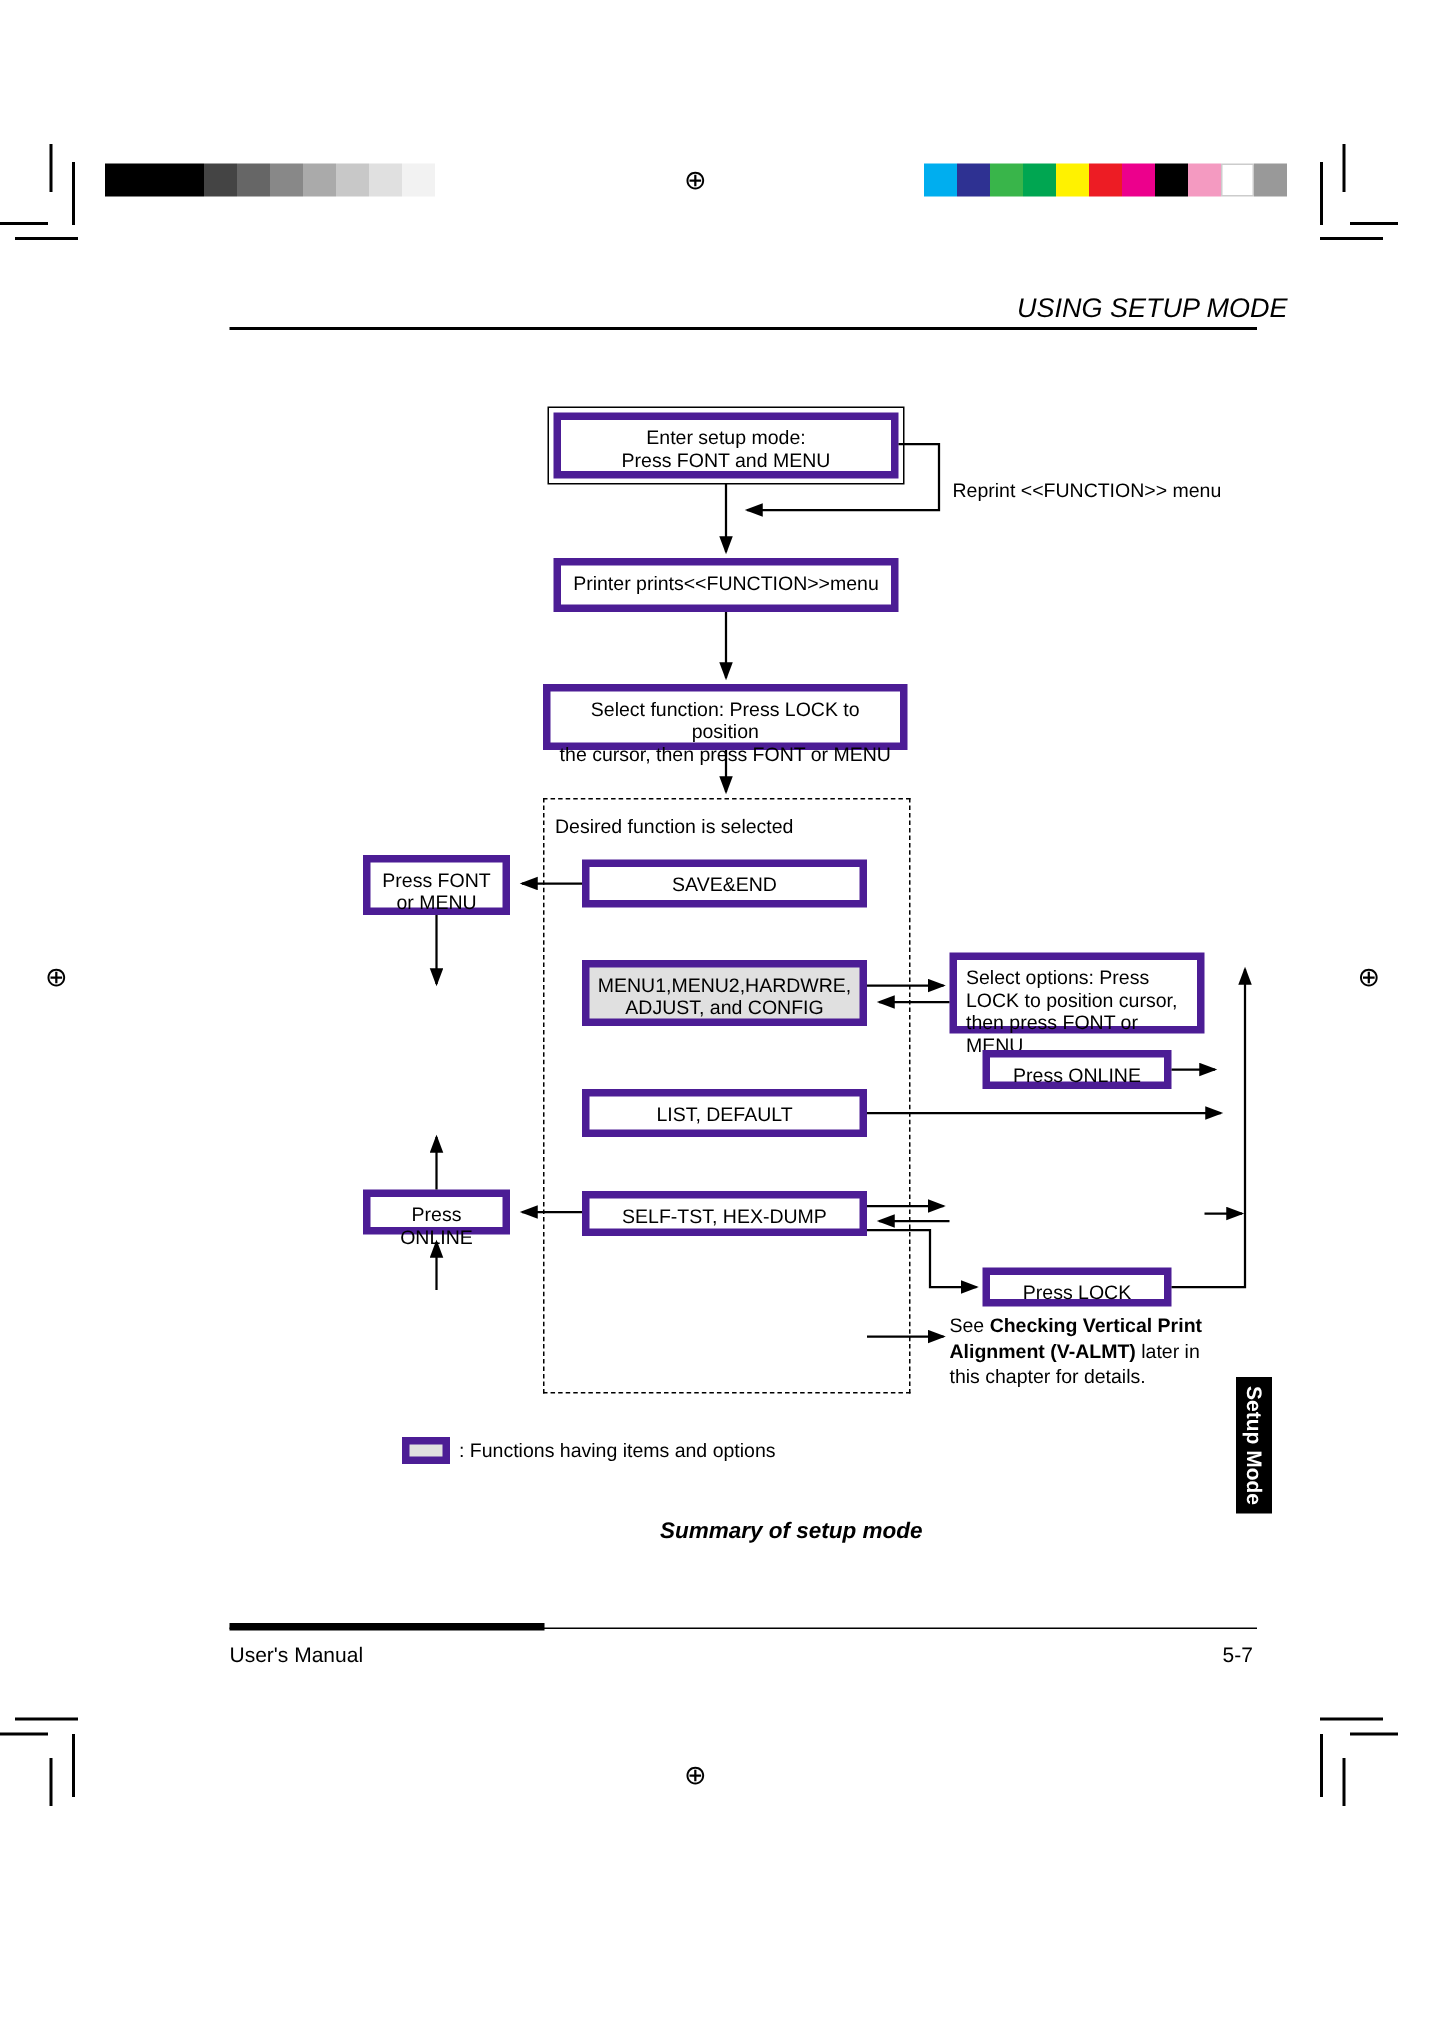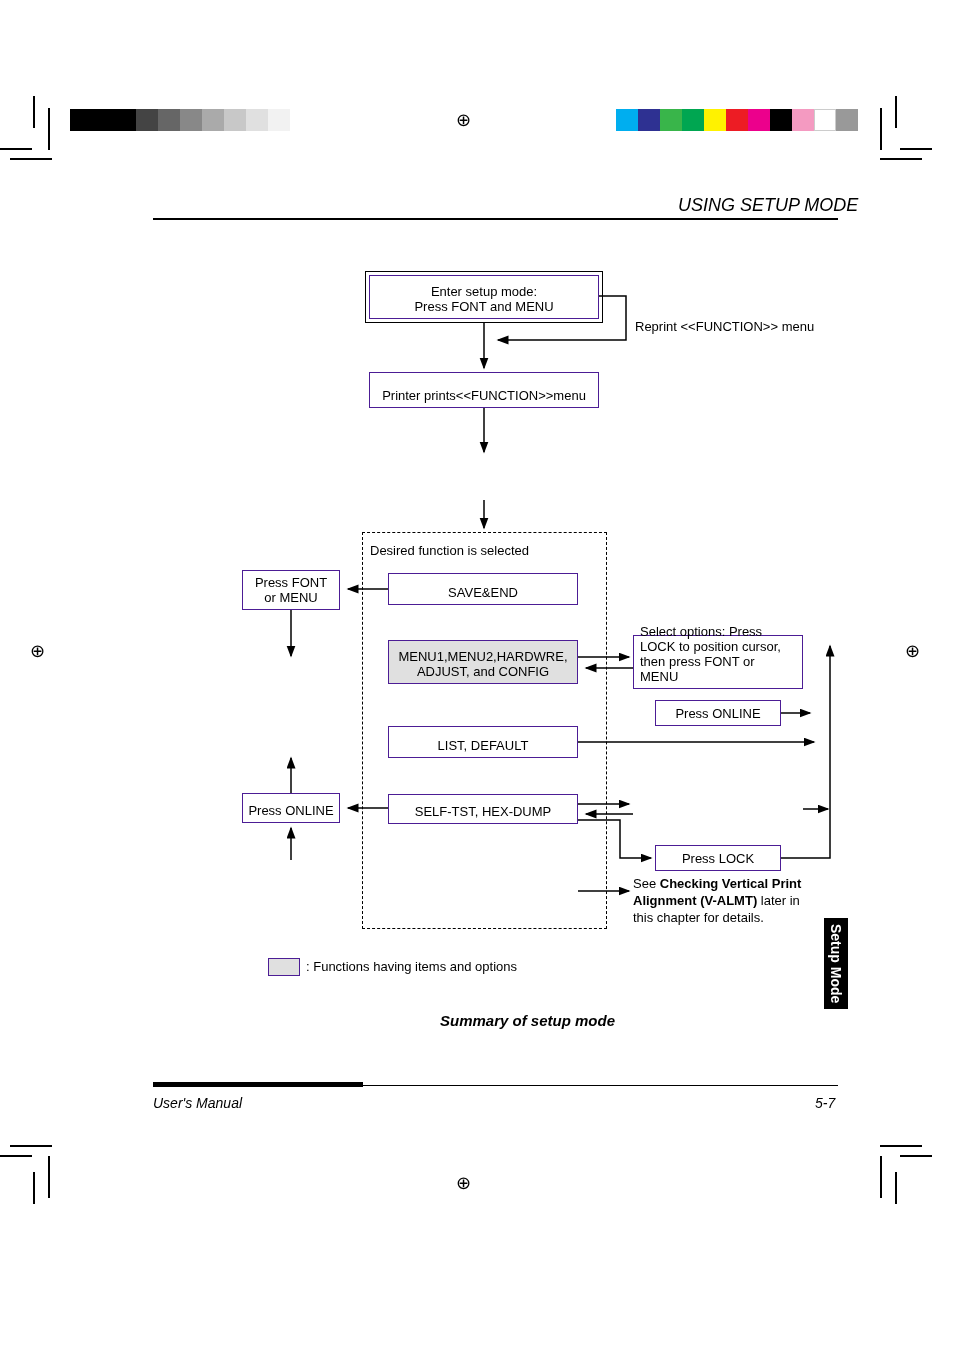--- a/index.html
+++ b/index.html
@@ -3,27 +3,27 @@
 <meta charset="utf-8">
 <style>
   html,body{margin:0;padding:0;background:#fff;font-family:Arial,Helvetica,sans-serif;color:#000}
   .page{position:relative;width:954px;height:1351px;background:#fff;overflow:hidden}
   .crop{position:absolute;border:1px solid #000}
   .colorbar{position:absolute;display:flex}
   .colorbar .sw{width:22px;height:22px}
   .reg{position:absolute;font-size:18px;color:#000}
   .hdr{position:absolute;font-style:italic;font-size:18px}
   .hr-top{position:absolute;height:2px;background:#000}
-  .box{position:absolute;border:1px solid #4c1d95;text-align:center;display:flex;align-items:flex-end;justify-content:center;font-size:13px;padding:4px;box-sizing:border-box;background:#fff}
+  .box{position:absolute;border:5px solid #4c1d95;text-align:center;display:flex;align-items:flex-start;justify-content:center;font-size:13px;padding:4px;box-sizing:border-box;background:#fff}
   .dbl{outline:1px solid #000;outline-offset:3px}
   .txt{position:absolute;font-size:13px}
   .dashed{position:absolute;border:1.5px dashed #000}
   .caption{position:absolute;font-style:italic;font-weight:bold;font-size:15px}
   .tab{position:absolute;background:#000;color:#fff;writing-mode:vertical-rl;font-weight:bold;font-size:14px;padding:6px 4px}
-  .footer-it{position:absolute;font-style:italic;font-size:14px}
+  .footer-it{position:absolute;font-size:14px}
   .footbar{position:absolute;height:5px;background:#000}
   svg.arrows{position:absolute;top:0;left:0;pointer-events:none}
 </style>
 </head>
 <body>
 <div class="page">
 
 <div class="crop" style="left:33px;top:96px;width:0;height:30px"></div>
 <div class="crop" style="left:0;top:148px;width:30px;height:0"></div>
 <div class="crop" style="left:48px;top:108px;width:0;height:40px"></div>
@@ -64,20 +64,23 @@
 
 <div class="dashed" style="left:362px;top:532px;width:243px;height:395px"></div>
 
 <div class="box dbl" style="left:369px;top:275px;width:230px;height:44px">
   <div><span>Enter setup mode:</span><br><span>Press FONT and MENU</span></div>
 </div>
 <div class="txt" style="left:635px;top:319px">Reprint &lt;&lt;FUNCTION&gt;&gt; menu</div>
 <div class="box" style="left:369px;top:372px;width:230px;height:36px">
       <span>Printer prints&lt;&lt;FUNCTION&gt;&gt;menu</span>
     </div>
+<div class="box" style="left:362px;top:456px;width:243px;height:44px">
+  <div><span>Select function: Press LOCK to position</span><br><span>the cursor, then press FONT or MENU</span></div>
+</div>
 <div class="txt" style="left:370px;top:543px">Desired function is selected</div>
 
 <div class="box" style="left:242px;top:570px;width:98px;height:40px">
   <div><span>Press FONT</span><br><span>or MENU</span></div>
 </div>
 <div class="box" style="left:388px;top:573px;width:190px;height:32px">
       <span>SAVE&amp;END</span>
     </div>
 
 <div class="box" style="left:388px;top:640px;width:190px;height:44px;background:#e0e0e0">

